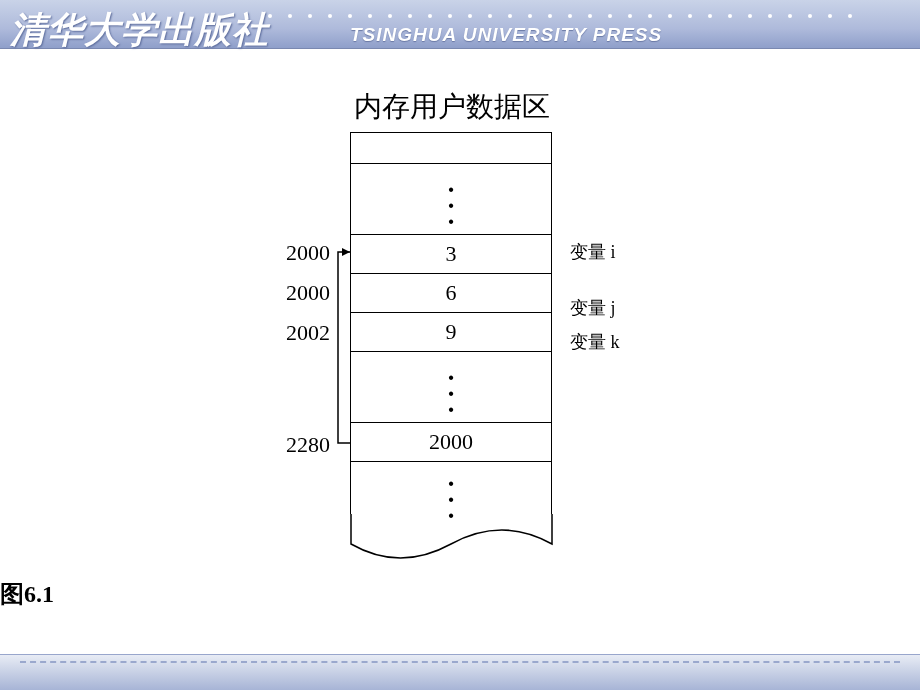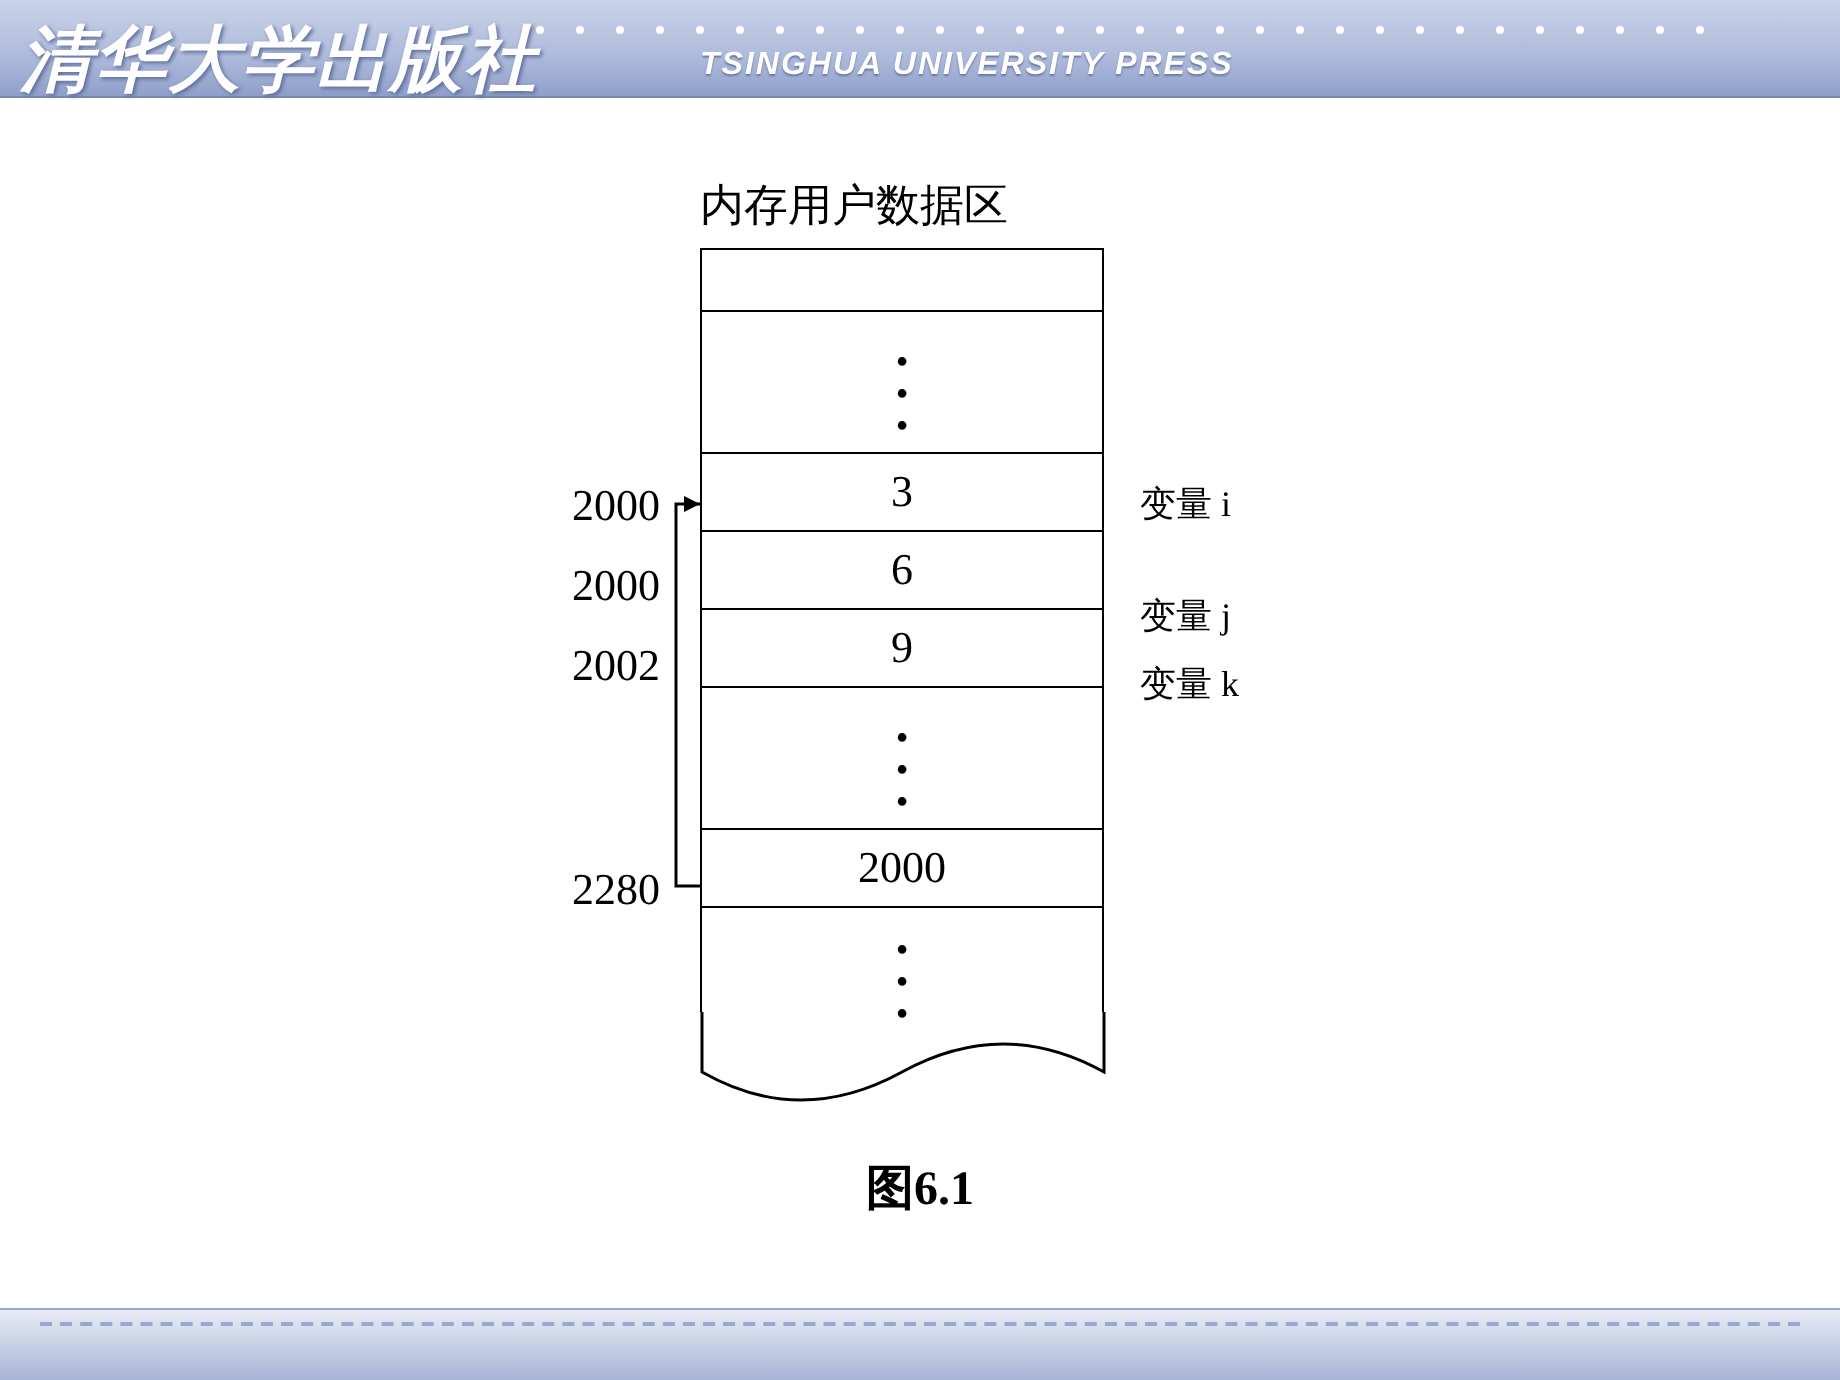--- a/index.html
+++ b/index.html
@@ -1,38 +1,38 @@
 <!DOCTYPE html>
 <html><head>
 <meta charset="utf-8">
 <style>
   html,body{margin:0;padding:0;width:920px;height:690px;font-family:"SimSun","宋体",serif;background:#fff;overflow:hidden}
   
   .header{position:relative;height:48px;background:linear-gradient(180deg,#c9d3e8 0%,#aebadb 60%,#8f9fca 100%);border-bottom:1px solid #7a88b0}
   .logo-cn{position:absolute;left:10px;top:6px;font-family:"SimHei","黑体",sans-serif;font-size:36px;font-style:italic;font-weight:600;color:#fff;text-shadow:1px 1px 2px #5a6a9a;letter-spacing:1px}
-  .logo-en{position:absolute;left:350px;top:24px;font-family:Arial,sans-serif;font-size:16px;font-style:italic;font-weight:600;color:#fff;text-shadow:0 1px 1px #6a79a5;letter-spacing:1px}
+  .logo-en{position:absolute;left:350px;top:24px;font-family:Arial,sans-serif;font-size:19px;font-style:italic;font-weight:600;color:#fff;text-shadow:0 1px 1px #6a79a5;letter-spacing:1px}
   .dots{position:absolute;top:4px;left:260px;right:10px;height:4px}
   .dots span{display:inline-block;width:4px;height:4px;margin:0 8px;background:#fff;border-radius:50%}
   
   .footer{position:absolute;bottom:0;left:0;right:0;height:35px;background:linear-gradient(180deg,#e8ecf5 0%,#c7d0e5 50%,#a7b4d6 100%);border-top:1px solid #98a6cc}
   .footer::before{content:"";position:absolute;top:6px;left:20px;right:20px;border-top:2px dashed #9aa8cd}
   
   .slide{position:absolute;top:48px;left:0;right:0;bottom:35px}
   .diagram{position:absolute;left:240px;top:40px;width:500px}
-  .dtitle{text-align:left;width:200px;margin-left:110px;font-size:22px;margin-bottom:6px}
+  .dtitle{text-align:right;width:200px;margin-left:110px;font-size:28px;margin-bottom:6px}
   .memcol{margin-left:110px;width:200px;border:1.5px solid #000;border-bottom:none}
   .cell{height:38px;border-bottom:1.5px solid #000;text-align:center;font-size:22px;line-height:38px;position:relative}
   .cell.tall{height:70px;line-height:58px;font-size:26px}
   .cell .vdots{font-size:16px;line-height:1;display:inline-block;position:relative;top:10px;letter-spacing:0;font-family:Arial,sans-serif}
   .cell.tall .vdots{top:18px}
   .addr{position:absolute;text-align:right;width:90px;font-size:22px}
   .rlabel{position:absolute;left:330px;font-size:18px}
   
   .torn{margin-left:110px;width:203px;height:60px;display:block}
-  .caption{position:absolute;left:0;width:920px;text-align:center;font-size:24px;font-weight:700}
+  .caption{position:absolute;left:0;width:920px;text-align:left;font-size:24px;font-weight:700}
   
   .ptrsvg{position:absolute}
 </style>
 </head>
 <body>
 
 <div class="header">
   <div class="dots">
     <span></span><span></span><span></span><span></span><span></span><span></span><span></span><span></span><span></span><span></span><span></span><span></span><span></span><span></span><span></span><span></span><span></span><span></span><span></span><span></span><span></span><span></span><span></span><span></span><span></span><span></span><span></span><span></span><span></span><span></span>
   </div>

